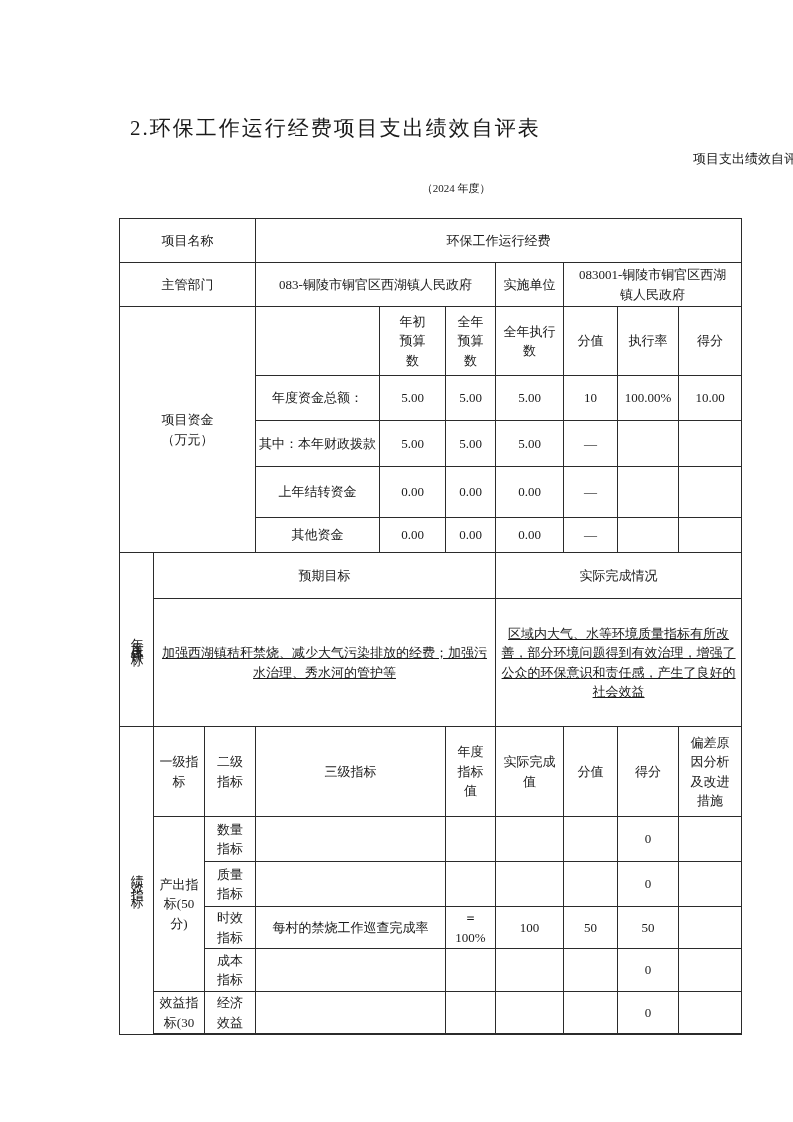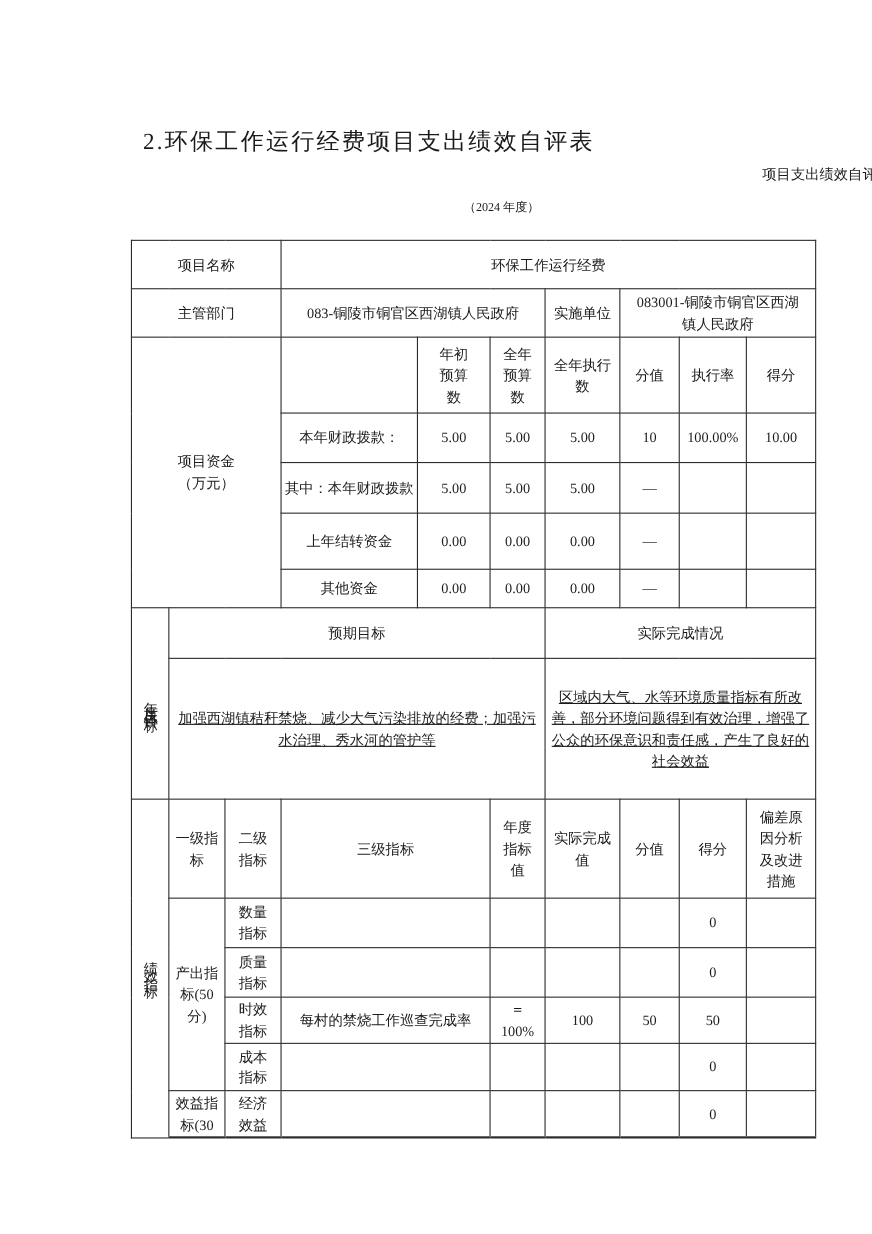--- a/index.html
+++ b/index.html
@@ -89,21 +89,21 @@
 预算
 数</td>
       <td class="pre">全年执行
 数</td>
       <td>分值</td>
       <td>执行率</td>
       <td>得分</td>
     </tr>
 
     <tr style="height:45px">
-      <td>本年财政拨款：</td>
+      <td>年度资金总额：</td>
       <td>5.00</td>
       <td>5.00</td>
       <td>5.00</td>
       <td>10</td>
       <td>100.00%</td>
       <td>10.00</td>
     </tr>
 
     <tr style="height:46px">
       <td class="tal">其中：本年财政拨款</td>

